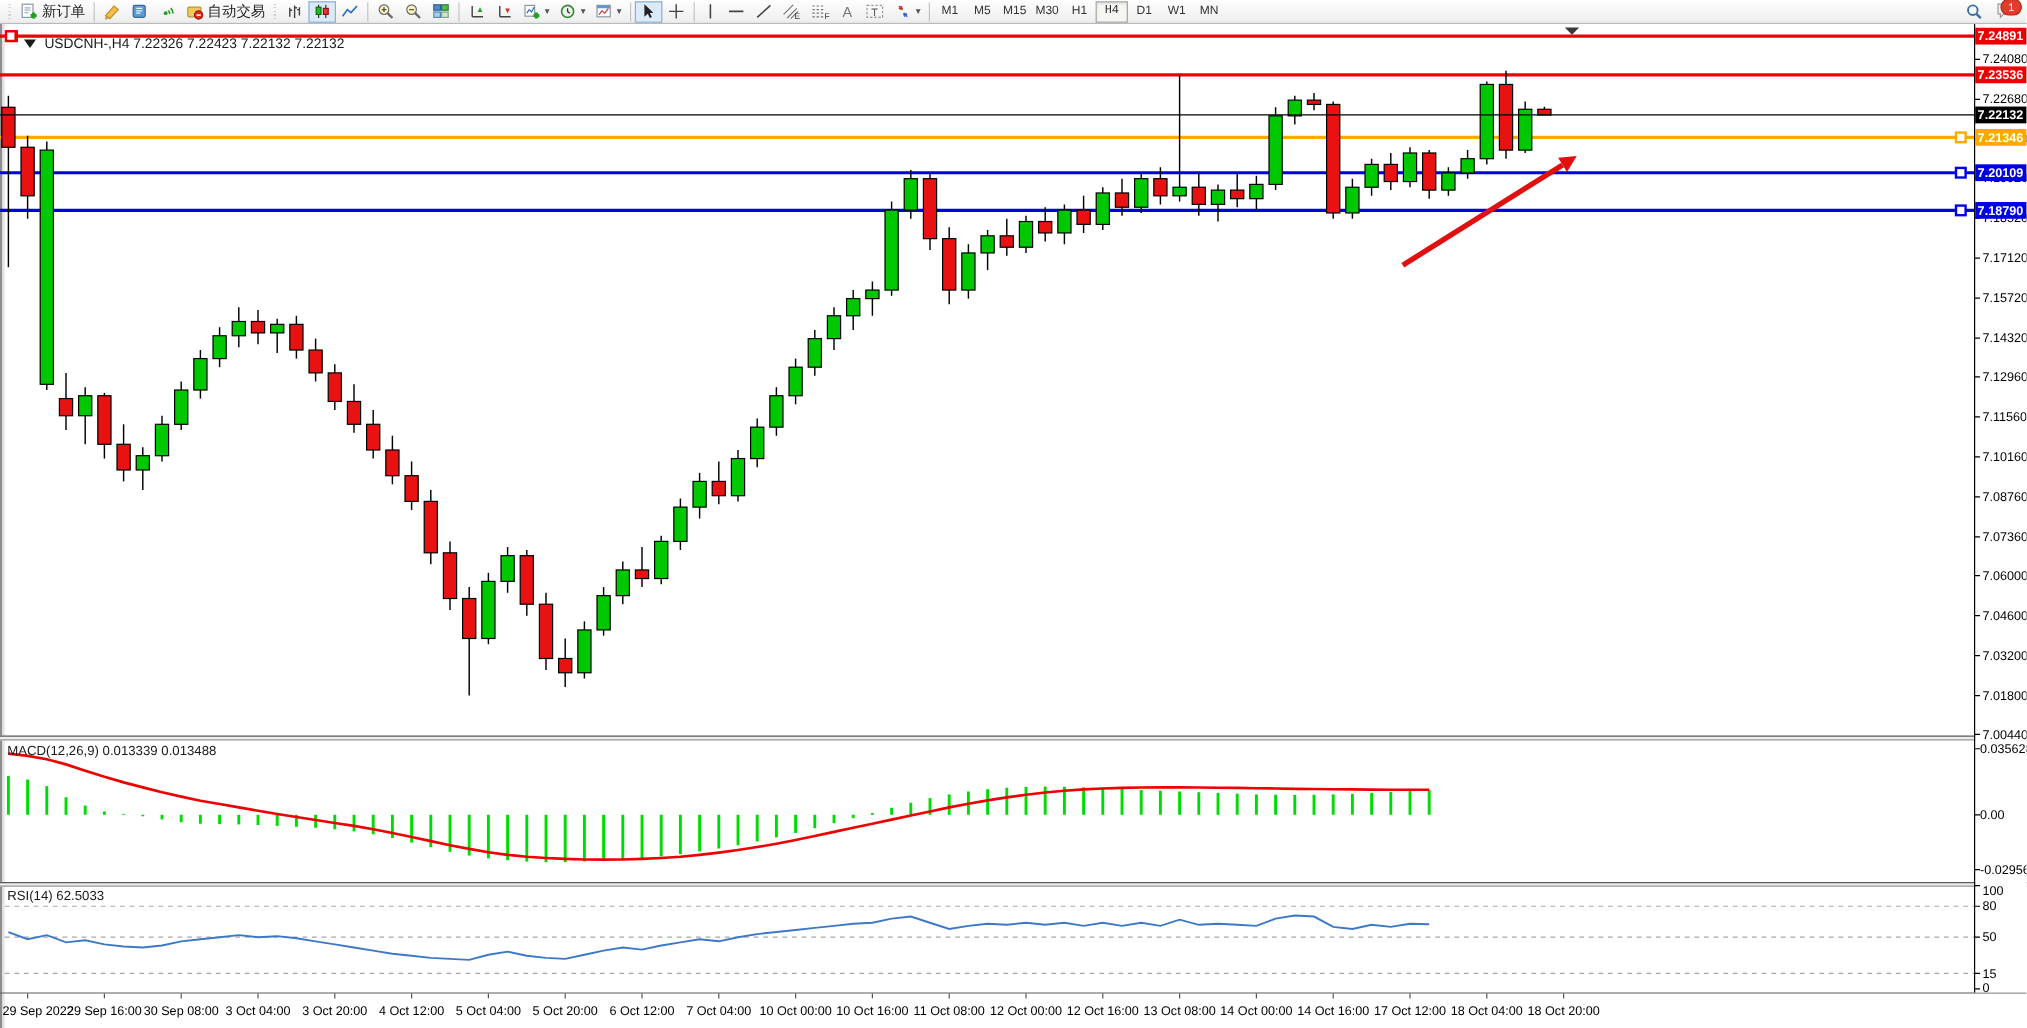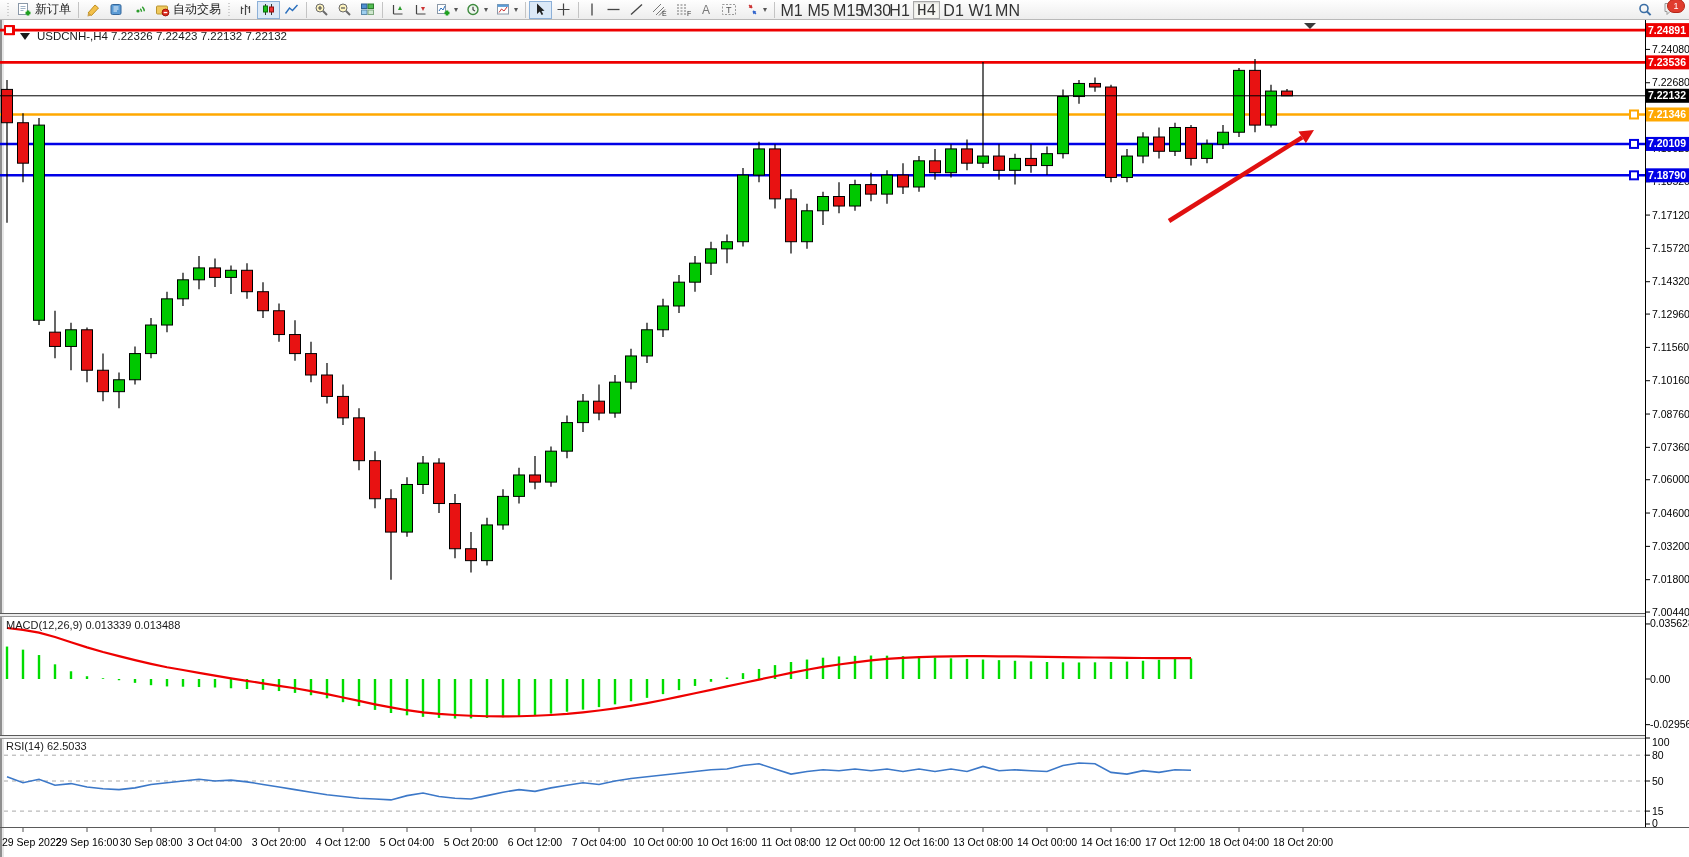--- a/index.html
+++ b/index.html
@@ -13,21 +13,21 @@
     background-image:repeating-linear-gradient(#cfcfcf 0 1px,transparent 1px 3px);
     background-size:2px 100%;background-repeat:repeat-y;background-position:1px 0;}
   .tb-sep{width:1px;height:16px;background:#c4c4c4;margin:0 3px;}
   .tb-btn{display:flex;align-items:center;gap:3px;border:1px solid transparent;
     background:transparent;padding:0 3px;height:18px;font-family:inherit;
     font-size:12px;color:#222;cursor:default;}
   .tb-btn.pressed{border:1px solid #8cb0d8;background:#dce9f7;}
   .tb-btn svg{display:block;}
   .tf-group{display:flex;align-items:center;}
   .tf{width:27px;height:18px;border:1px solid transparent;background:transparent;
-    font-family:inherit;font-size:16px;color:#333;padding:0;}
+    font-family:inherit;font-size:10px;color:#333;padding:0;}
   .tf.active{border:1px solid #a8a8a8;background:#f6f6f2;box-shadow:inset 0 1px 2px #00000022;font-family:Liberation Mono, monospace;}
   .tb-right{margin-left:auto;display:flex;align-items:center;gap:6px;padding-right:2px;}
   .badge-wrap{position:relative;width:20px;height:18px;}
   .badge{position:absolute;right:-2px;top:-2px;min-width:12px;height:12px;border-radius:7px;
     background:#e03c2e;color:#fff;font-size:9px;line-height:12px;text-align:center;
     padding:0 2px;border:1px solid #b42718;}
   
   .chartbox{position:absolute;left:0;top:20px;}
   svg text{font-family:"Liberation Sans",sans-serif;}
 </style>

